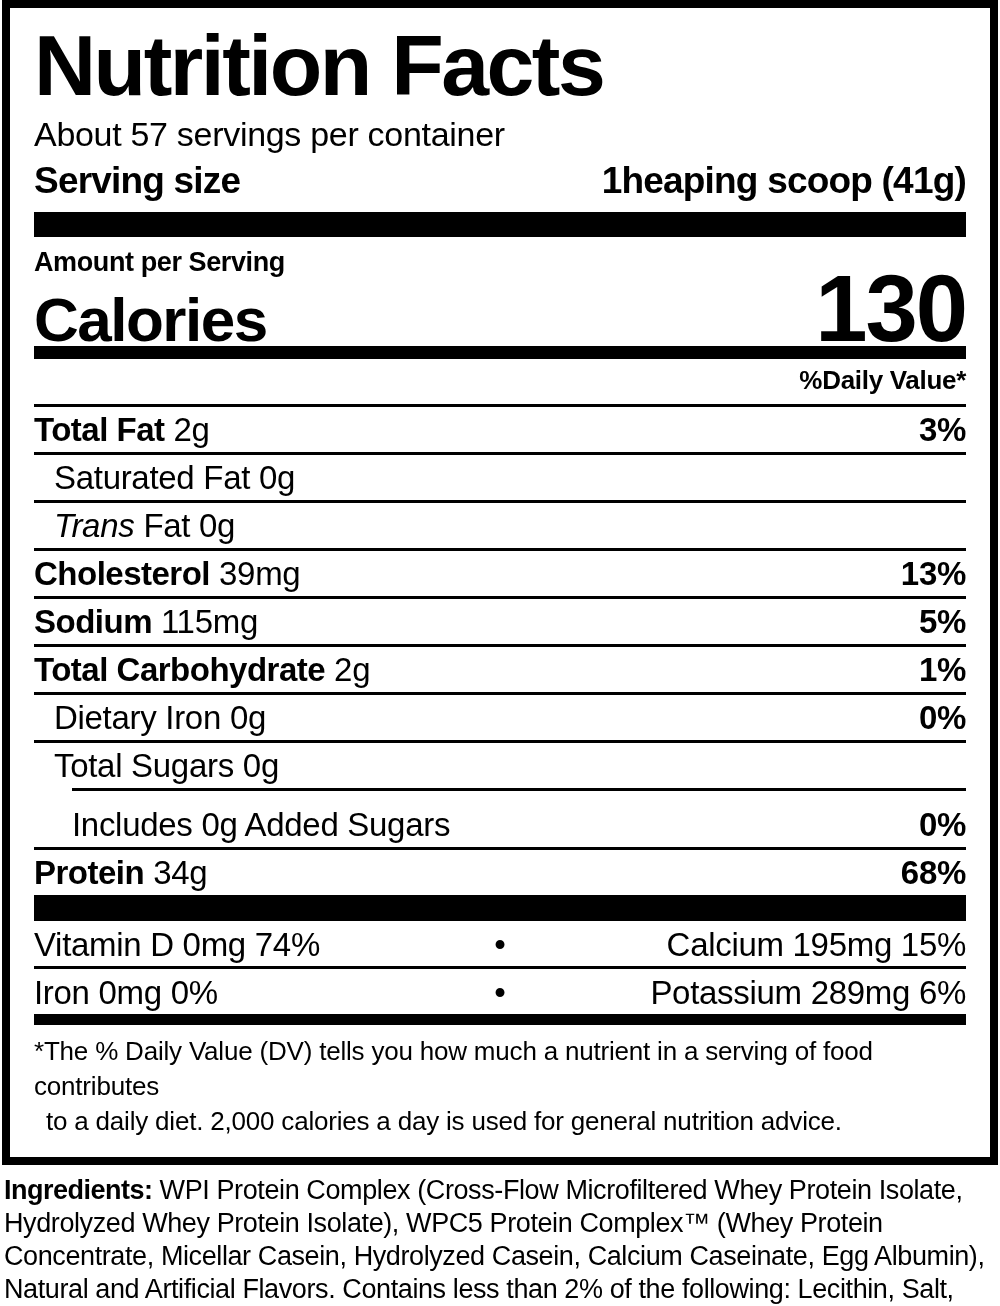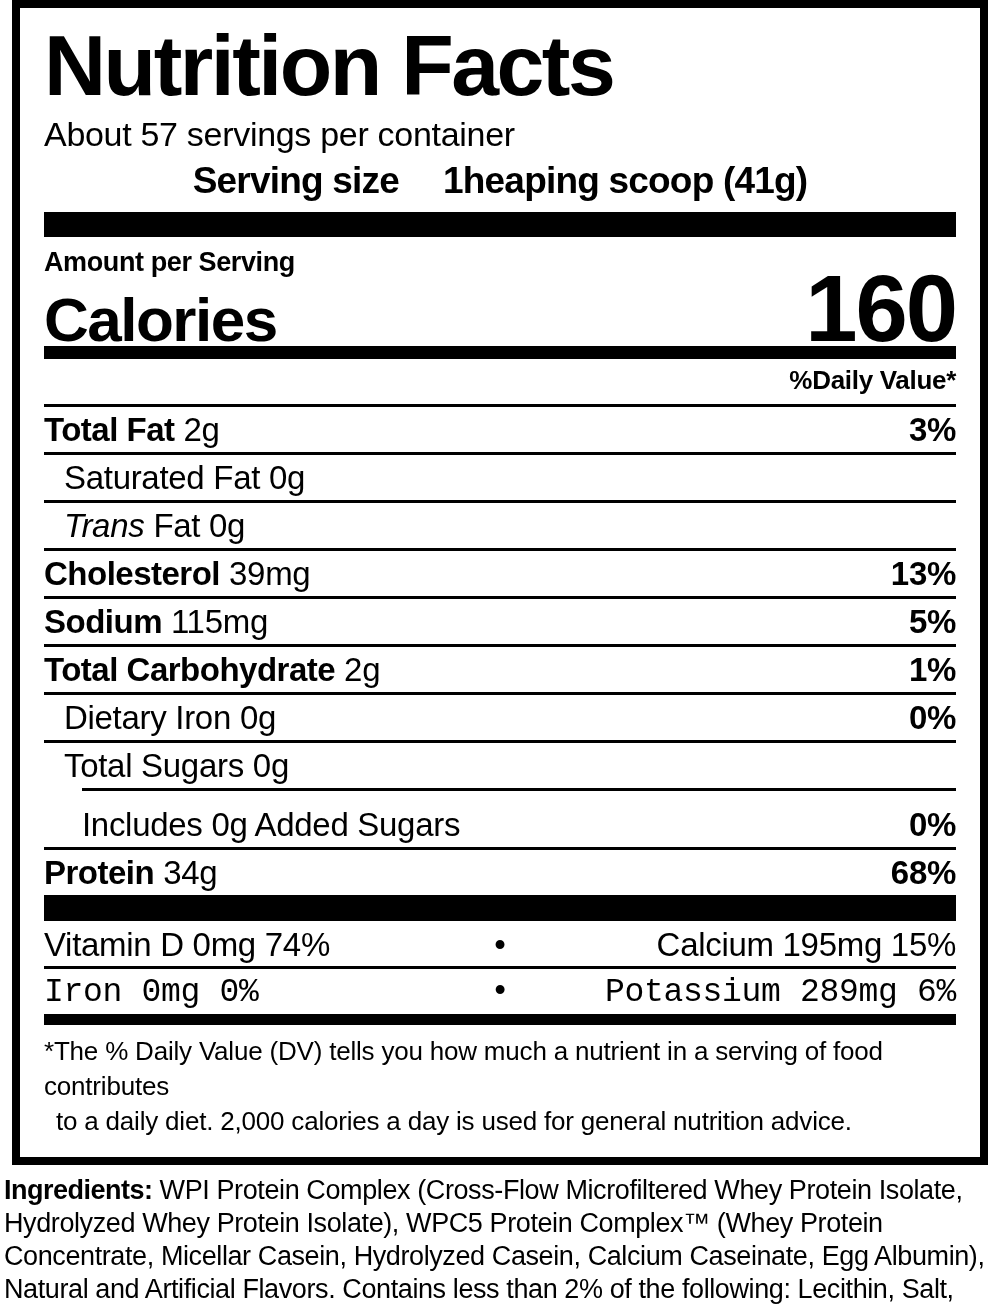--- a/index.html
+++ b/index.html
@@ -5,42 +5,42 @@
   * { box-sizing: border-box; margin: 0; padding: 0; }
   html, body {
     width: 1000px; height: 1306px;
     background: #ffffff;
     color: #000000;
     font-family: "Liberation Sans", sans-serif;
     overflow: hidden;
   }
   
   .nf-panel {
-    margin: 0 12px;
+    margin: 0 2px;
     border: 8px solid #000;
     padding: 0 24px;
     background: #fff;
   }
   .nf-title {
     font-size: 86px;
     font-weight: 700;
     letter-spacing: -2.5px;
     line-height: 1.0;
     margin-top: 14px;
     white-space: nowrap;
   }
   .nf-servings {
     font-size: 34px;
     line-height: 42px;
     margin-top: 5px;
     letter-spacing: -0.3px;
   }
   .nf-serving-row {
     display: flex;
-    justify-content: center;
+    justify-content: space-between;
     align-items: baseline;
     font-weight: 700;
     font-size: 37px;
     line-height: 42px;
     letter-spacing: -0.8px;
     margin: 5px 0 10px 0;
     gap: 44px;
   }
   .bar { background: #000; width: 100%; }
   .bar-xl { height: 25px; }
@@ -109,21 +109,21 @@
     background: #000;
   }
   .micro-row {
     display: flex;
     align-items: baseline;
     font-size: 33px;
     line-height: 33px;
     letter-spacing: -0.3px;
     padding: 7px 0 5px 0;
   }
-  .micro-row.ruled { border-top: 3px solid #000; font-family: Liberation Mono, monospace; }
+  .micro-row.ruled { border-top: 3px solid #000; }
   .m-left  { flex: 1; text-align: left; }
   .m-sep   { width: 40px; text-align: center; }
   .m-right { flex: 1; text-align: right; }
   .nf-footnote {
     padding: 9px 0 18px 0;
     font-size: 26px;
     line-height: 35px;
     letter-spacing: -0.2px;
   }
   .nf-footnote .l2 { padding-left: 12px; }
@@ -145,21 +145,21 @@
   <div class="nf-serving-row">
     <span>Serving size</span>
     <span>1heaping scoop (41g)</span>
   </div>
 
   <div class="bar bar-xl"></div>
 
   <div class="nf-aps">Amount per Serving</div>
   <div class="nf-cal-row">
     <span class="nf-cal-label">Calories</span>
-    <span class="nf-cal-value">160</span>
+    <span class="nf-cal-value">130</span>
   </div>
 
   <div class="bar bar-md"></div>
 
   <div class="nf-dv-header">%Daily Value*</div>
 
   <div class="nf-row">
     <div class="left">
       <span class="nm b">Total Fat</span>
       <span class="amt">2g</span>

